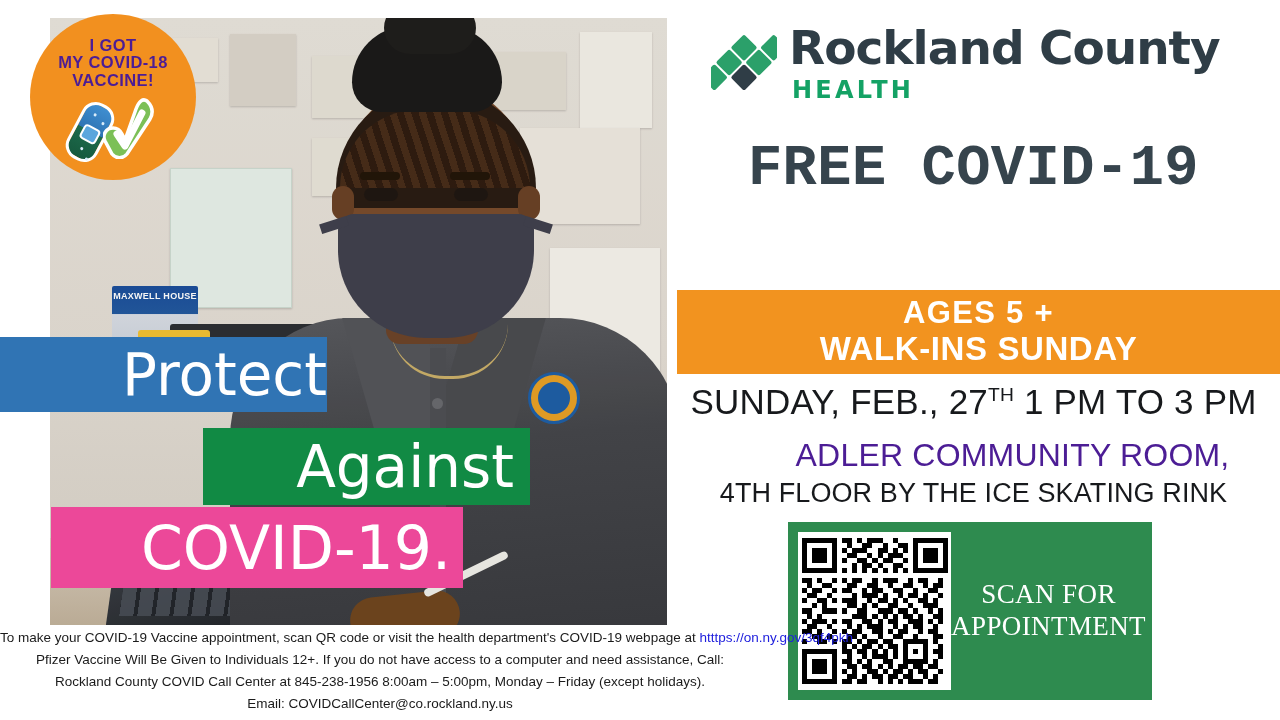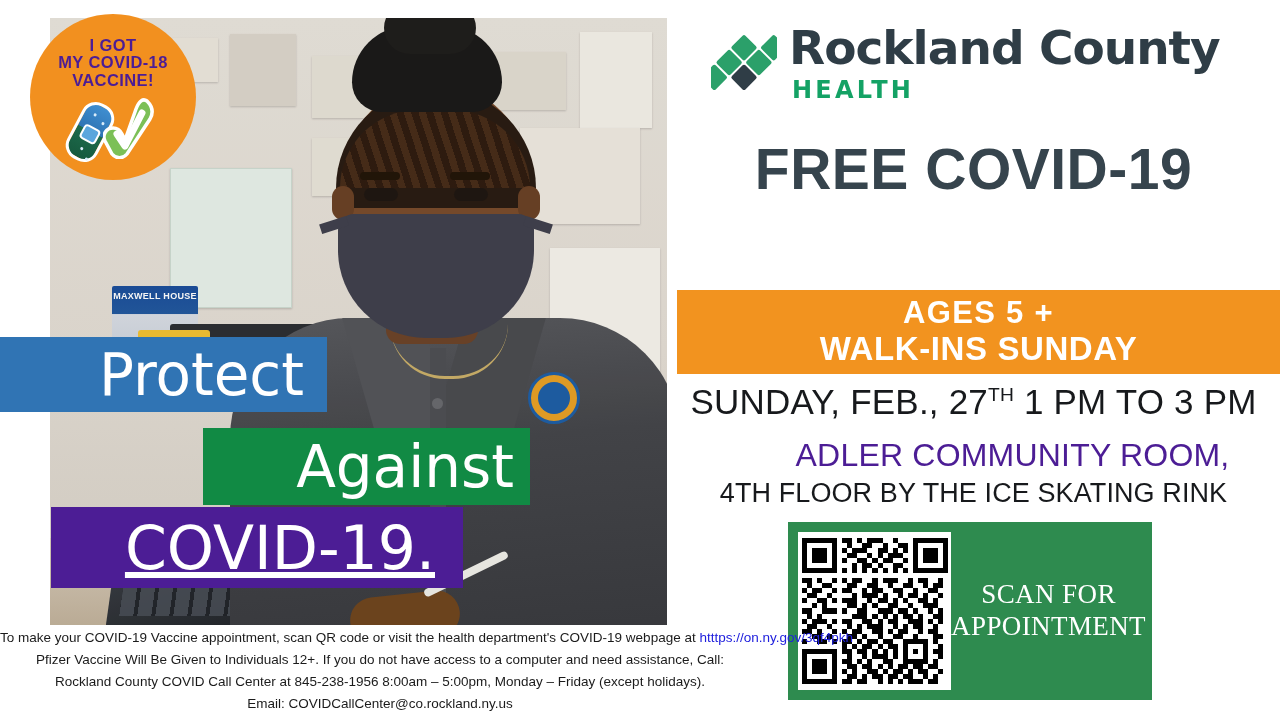--- a/index.html
+++ b/index.html
@@ -191,29 +191,29 @@
 
   
   .band{
     position:absolute;z-index:5;color:#ffffff;
     font-weight:normal;box-sizing:border-box;
     display:flex;align-items:center;
     font-family:"DejaVu Sans","Liberation Sans",sans-serif;
   }
   .band-protect{
     left:0;top:337px;width:327px;height:75px;background:#3074B4;
-    justify-content:flex-end;padding-right:23px;font-size:58px;
+    justify-content:flex-end;font-size:58px;
   }
   .band-against{
     left:203px;top:428px;width:327px;height:77px;background:#118A44;
     justify-content:flex-end;padding-right:16px;font-size:58px;
   }
   .band-covid{
-    left:51px;top:507px;width:412px;height:81px;background:#4c1d95;
-    justify-content:flex-end;padding-right:28px;font-size:60px;text-decoration:underline;
+    left:51px;top:507px;width:412px;height:81px;background:#ec4899;
+    justify-content:flex-end;padding-right:12px;font-size:60px;
   }
 
   
   .right{position:absolute;left:667px;top:0;width:613px;height:720px;background:#ffffff;}
 
   .logo-row{
     position:absolute;left:44px;top:24px;display:flex;align-items:flex-start;
   }
   .logo-mark{position:relative;width:66px;height:86px;margin-top:4px;}
   .logo-mark svg{display:block;}
@@ -223,21 +223,21 @@
     line-height:1;font-family:"DejaVu Sans","Liberation Sans",sans-serif;
   }
   .logo-sub{
     margin-top:5px;margin-left:3px;font-size:24px;font-weight:bold;color:#14A265;
     letter-spacing:3.2px;font-family:"DejaVu Sans","Liberation Sans",sans-serif;
   }
 
   .headline{
     position:absolute;left:0;top:140px;width:613px;text-align:center;
     color:#36444D;font-weight:bold;font-size:57px;line-height:1.03;
-    letter-spacing:.5px;font-family:Liberation Sans, sans-serif;
+    letter-spacing:.5px;font-family:Liberation Mono, monospace;
   }
   .headline .l2{letter-spacing:1px;}
 
   .ages-banner{
     position:absolute;left:10px;top:290px;width:603px;height:84px;
     background:#F2931F;color:#ffffff;display:flex;flex-direction:column;
     align-items:center;justify-content:center;
     font-weight:bold;line-height:1.06;
   }
   .ages-1{font-size:31px;letter-spacing:1.3px;}

